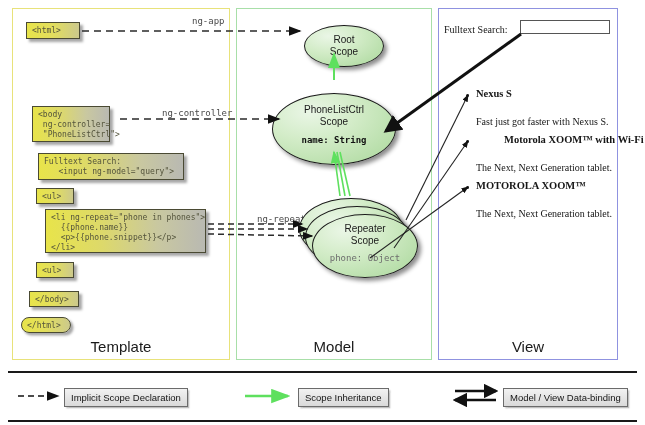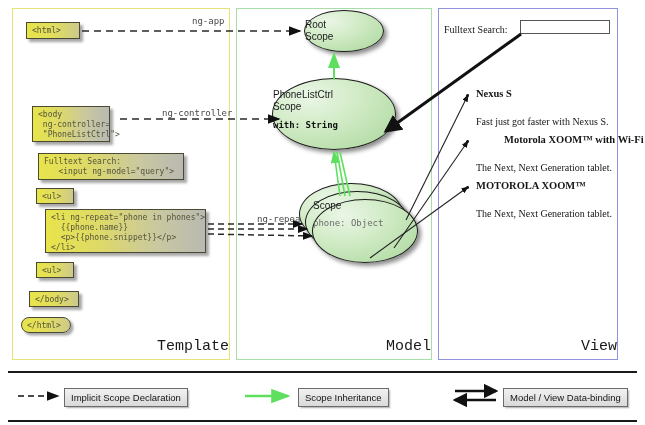--- a/index.html
+++ b/index.html
@@ -5,38 +5,38 @@
   html,body{margin:0;padding:0;background:#ffffff;}
   body{width:645px;height:425px;overflow:hidden;
        font-family:"Liberation Sans", sans-serif;}
   #root{position:relative;width:645px;height:425px;}
 
   
   .panel{position:absolute;background:#ffffff;box-sizing:border-box;}
   .panel.template{left:12px;top:8px;width:218px;height:352px;border:1.5px solid #e8e27a;}
   .panel.model{left:236px;top:8px;width:196px;height:352px;border:1.5px solid #a8dfa8;}
   .panel.view{left:438px;top:8px;width:180px;height:352px;border:1.5px solid #8f92e0;}
-  .panel-title{position:absolute;bottom:4px;left:0;width:100%;text-align:right;
-               font-size:15px;color:#1a1a1a;font-family:Liberation Mono, monospace;}
+  .panel-title{position:absolute;bottom:4px;left:0;width:100%;text-align:center;
+               font-size:15px;color:#1a1a1a;font-family:Liberation Sans, sans-serif;}
 
   
   .codebox{position:absolute;box-sizing:border-box;
            border:1px solid #4a4a33;
            background:linear-gradient(to right,#e8e44a 0%,#ddd96a 35%,#c9c8a0 70%,#b9b9b2 100%);
            color:#54543c;font-family:"DejaVu Sans Mono", monospace;font-size:8px;
            line-height:10px;padding:3px 5px;white-space:pre;
            box-shadow:2.5px 2.5px 2.5px rgba(0,0,0,0.35);}
   .codebox.small{background:linear-gradient(to right,#e8e44a 0%,#e2de5e 50%,#ccc98c 100%);}
 
   
   .ellipse{position:absolute;box-sizing:border-box;border:1.4px solid #1b1b1b;
            border-radius:50%;
            background:radial-gradient(ellipse at 30% 25%,#eaf6e6 0%,#d3ecc8 38%,#a9d79a 100%);
-           text-align:left;color:#1a1a1a;
-           box-shadow:3px 3px 4px rgba(0,0,0,0.45);}
+           text-align:center;color:#1a1a1a;
+           box-shadow:3px 3px 4px rgba(0,0,0,0.45);margin-top:15px;}
   .ellipse .elabel{font-family:"Liberation Sans", sans-serif;font-size:10px;line-height:12px;}
   .ellipse .eprop{font-family:"DejaVu Sans Mono", monospace;font-size:9px;line-height:11px;}
   .eprop.bold{font-weight:bold;color:#121212;}
   .eprop.dim{color:#6d6d6d;}
 
   
   .v-label{position:absolute;font-family:"Liberation Serif", serif;font-size:10px;color:#161616;}
   .v-input{position:absolute;box-sizing:border-box;border:1px solid #555;background:#fff;}
   .v-item{position:absolute;font-family:"Liberation Serif", serif;color:#161616;}
   .v-title{font-size:10.5px;font-weight:bold;}
@@ -102,24 +102,25 @@
   <div class="ellipse" style="left:305px;top:191px;width:104px;height:62px;"></div>
 
   <div class="ellipse" style="left:304px;top:10px;width:80px;height:42px;">
     <div class="elabel" style="margin-top:8px;">Root</div>
     <div class="elabel">Scope</div>
   </div>
 
   <div class="ellipse" style="left:272px;top:78px;width:124px;height:72px;">
     <div class="elabel" style="margin-top:10px;">PhoneListCtrl</div>
     <div class="elabel">Scope</div>
-    <div class="eprop bold" style="margin-top:7px;">with: String</div>
+    <div class="eprop bold" style="margin-top:7px;">name: String</div>
   </div>
 
   <div class="ellipse" style="left:312px;top:199px;width:106px;height:64px;">
+    <div class="elabel" style="margin-top:8px;">Repeater</div>
     <div class="elabel">Scope</div>
     <div class="eprop dim" style="margin-top:6px;">phone: Object</div>
   </div>
 
   <div class="v-label" style="left:444px;top:24px;">Fulltext Search:</div>
   <input class="v-input" style="left: 520px; top: 20px; width: 90px; height: 14px; font-size: 9px; padding: 0px 3px;" value="">
 
   <div class="bullet" style="left:466px;top:94px;"></div>
   <div class="v-item v-title" style="left:476px;top:88px;">Nexus S</div>
   <div class="v-item v-snip" style="left:476px;top:108px;">Fast just got faster with Nexus S.</div>

